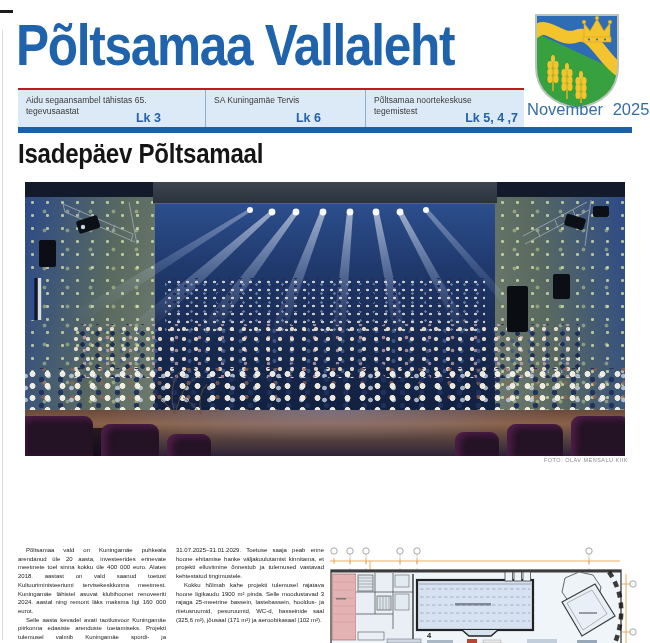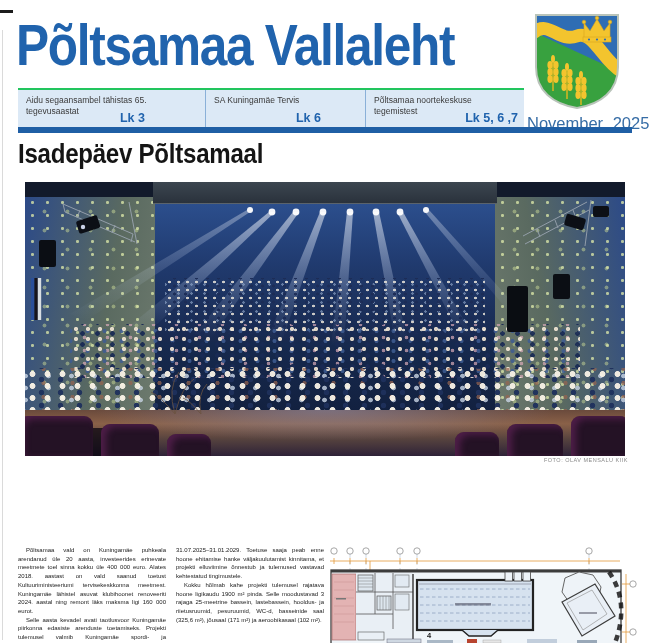--- a/index.html
+++ b/index.html
@@ -9,29 +9,29 @@
 
   
   .crop-mark { position:absolute; left:0; top:10px; width:13px; height:2.5px; background:#1c1c1c; }
   .edge-line { position:absolute; left:2px; top:30px; width:1px; height:610px; background:#dadada; }
 
   
   .title { position:absolute; left:16px; top:12px; font-size:57px; font-weight:bold; color:#2063ad;
            letter-spacing:-1.5px; white-space:nowrap; transform:scaleX(.87); transform-origin:0 0; }
   .coa { position:absolute; left:531px; top:11px; }
   .teasers { position:absolute; left:18px; top:88px; width:506px; height:39px; background:#dce9f6;
-             border-top:2px solid #22c55e; display:flex; }
+             border-top:2px solid #b91c1c; display:flex; }
   .teaser { position:relative; height:100%; padding:5px 8px; }
   .teaser:nth-child(1){ width:187px; } .teaser:nth-child(2){ width:160px; border-left:1px solid #8ab0d8; }
   .teaser:nth-child(3){ width:159px; border-left:1px solid #8ab0d8; }
   .t-text { display:block; max-width:122px; font-size:8.5px; line-height:10.5px; color:#3a3a3a; }
   .t-page { position:absolute; bottom:2px; font-size:12.5px; font-weight:bold; color:#2063ad; }
-  .teaser:nth-child(1) .t-page { right:60px;margin-top:38px; } .teaser:nth-child(2) .t-page { right:44px; }
+  .teaser:nth-child(1) .t-page { right:44px;margin-top:38px; } .teaser:nth-child(2) .t-page { right:44px; }
   .teaser:nth-child(3) .t-page { right:6px; }
-  .issue-date { position:absolute; left:527px; top:114px; font-size:16.5px; color:#376da6; word-spacing:5px; }
+  .issue-date { position:absolute; left:527px; top:100px; font-size:16.5px; color:#376da6; word-spacing:5px; }
   .thickbar { position:absolute; left:18px; top:127px; width:614px; height:6px; background:#1f5fa5; }
 
   
   .hl1 { position:absolute; left:18px; top:138px; font-size:28px; font-weight:bold; color:#151515;
          letter-spacing:-.3px; white-space:nowrap; transform:scaleX(.86); transform-origin:0 0; }
   .hl2-wrap { position:absolute; left:18px; top:478px; width:622px; }
   .hl2 { width:732px; transform:scaleX(.849); transform-origin:0 0; font-size:25px; line-height:27.5px;
          font-weight:bold; letter-spacing:-.3px; color:#141414; }
 
   
@@ -163,21 +163,21 @@
     <div class="teaser">
       <span class="t-text">Aidu segaansambel tähistas 65. tegevusaastat</span>
       <span class="t-page">Lk 3</span>
     </div>
     <div class="teaser">
       <span class="t-text">SA Kuningamäe Tervis</span>
       <span class="t-page">Lk 6</span>
     </div>
     <div class="teaser">
       <span class="t-text">Põltsamaa noortekeskuse tegemistest</span>
-      <span class="t-page">Lk 5, 6 ,7</span>
+      <span class="t-page">Lk 5, 4 ,7</span>
     </div>
   </div>
 
   <div class="issue-date">November 2025</div>
   <div class="thickbar"></div>
 
   <div class="hl1">Isadepäev Põltsamaal</div>
 
   <div class="photo">
     <div class="backwall"></div>

